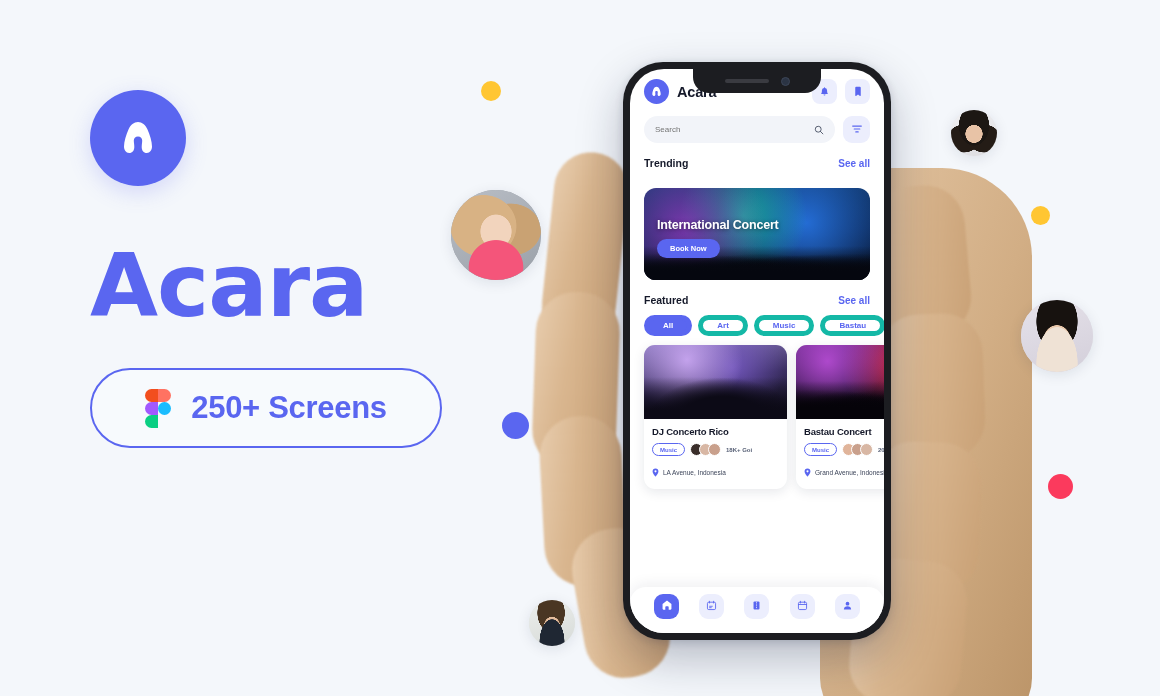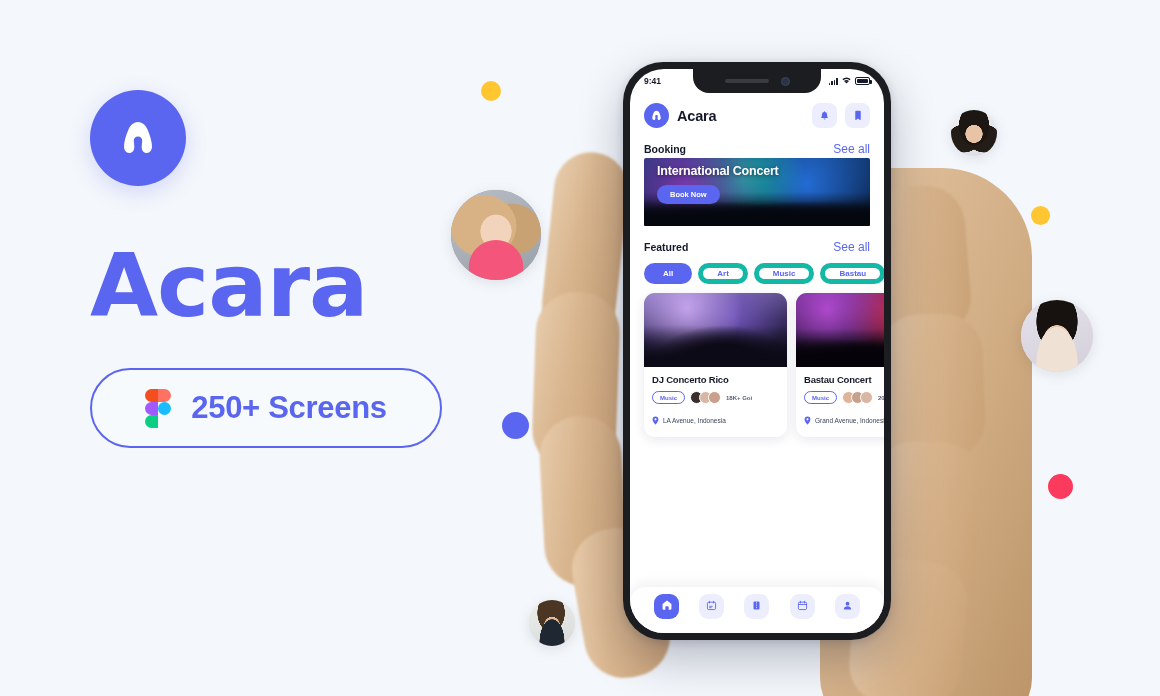--- a/index.html
+++ b/index.html
@@ -147,24 +147,24 @@
     display:flex; align-items:center; padding: 0 11px;
   }
   .searchbox input {
     flex:1; border:none; background:transparent; outline:none;
     font-size: 8px; color:#7d8496; font-family:"Liberation Sans",sans-serif;
   }
   .filter-btn { width: 27px; height: 27px; border-radius: 9px; background:#eceefd; display:flex;align-items:center;justify-content:center; }
 
   .section-head { display:flex; align-items:baseline; justify-content:space-between; margin-top: 14px; }
   .section-title { font-size: 10.5px; font-weight: 700; color:#15192a; }
-  .see-all { font-size: 12px; font-weight: 400; color:#5a66f0; }
+  .see-all { font-size: 10px; font-weight: 700; color:#5a66f0; }
 
   .hero {
-    margin-top: 2px; height: 68px; border-radius: 2px; overflow:hidden; position:relative;
+    margin-top: 19px; height: 92px; border-radius: 12px; overflow:hidden; position:relative;
     background:
       radial-gradient(circle at 18% 42%, rgba(156,60,200,.75), transparent 42%),
       radial-gradient(circle at 44% 30%, rgba(26,196,160,.75), transparent 45%),
       radial-gradient(circle at 72% 38%, rgba(40,120,235,.85), transparent 52%),
       linear-gradient(170deg,#113a6b 0%, #0a2148 60%, #050d20 100%);
   }
   .hero::after{
     content:''; position:absolute; left:0; right:0; bottom:0; height:34px;
     background:
       radial-gradient(ellipse at 10% 100%, #05070f 18%, transparent 55%),
@@ -341,41 +341,20 @@
   </div>
 
   <div class="phone">
     <div class="screen">
 
       <div class="notch">
         <span class="speaker"></span>
         <span class="camera"></span>
       </div>
 
-      <div class="statusbar">
-        <span>9:41</span>
-        <span class="status-right">
-          <span class="bars">
-            <i style="height:2.5px"></i>
-              <i style="height:4px"></i>
-              <i style="height:5.5px"></i>
-              <i style="height:7px"></i>
-          </span>
-          <span>
-            <svg width="11" height="9" viewBox="0 0 11 9" aria-hidden="true">
-              <path d="M5.5 7.6 7 5.9a2.3 2.3 0 0 0-3 0z" fill="#15192a"></path>
-              <path d="M1.4 3.1a6.6 6.6 0 0 1 8.2 0l-1 1.1a5.1 5.1 0 0 0-6.2 0z" fill="#15192a"></path>
-              <path d="M3 5a4.2 4.2 0 0 1 5 0l-1 1.1a2.7 2.7 0 0 0-3 0z" fill="#15192a"></path>
-            </svg>
-          </span>
-          <span class="battery">
-              <i></i>
-            </span>
-        </span>
-      </div>
 
       <div class="app">
 
         <div class="appbar">
           <span class="app-logo">
             <svg width="15" height="15" viewBox="0 0 50 50" aria-hidden="true">
               <path d="M25 9c-4 0-7.5 3-9.4 7.2C13.2 21.6 11 28.6 11 33.6c0 3.6 2 6.4 5.2 6.4 3.3 0 5.1-2.6 5.1-6 0-2.2-.5-4.5-.5-6.4 0-2.3 1.5-4.1 4.2-4.1s4.2 1.8 4.2 4.1c0 1.9-.5 4.2-.5 6.4 0 3.4 1.8 6 5.1 6 3.2 0 5.2-2.8 5.2-6.4 0-5-2.2-12-4.6-17.4C32.5 12 29 9 25 9z" fill="#fff"></path>
             </svg>
           </span>
           <span class="app-name">Acara</span>
@@ -389,23 +368,41 @@
           </span>
           <span class="icon-btn">
             <span>
               <svg width="10" height="11" viewBox="0 0 16 20" aria-hidden="true">
                 <path d="M3 3.2A1.8 1.8 0 0 1 4.8 1.4h6.4A1.8 1.8 0 0 1 13 3.2v14.2c0 .7-.8 1.1-1.4.7L8 15.6l-3.6 2.5c-.6.4-1.4 0-1.4-.7z" fill="#5a66f0"></path>
               </svg>
             </span>
           </span>
         </div>
 
+        <div class="searchrow">
+          <div class="searchbox">
+            <input type="text" placeholder="Search" style="">
+            <span>
+              <svg width="10" height="10" viewBox="0 0 18 18" aria-hidden="true">
+                <circle cx="7.6" cy="7.6" r="5.3" fill="none" stroke="#3c4459" stroke-width="1.5"></circle>
+                <path d="M11.6 11.6 16 16" stroke="#3c4459" stroke-width="1.5" stroke-linecap="round"></path>
+              </svg>
+            </span>
+          </div>
+          <div class="filter-btn">
+            <span>
+              <svg width="12" height="12" viewBox="0 0 18 18" aria-hidden="true">
+                <path d="M2.5 4.6h13M4.8 9h8.4M7.2 13.4h3.6" stroke="#5a66f0" stroke-width="1.7" stroke-linecap="round"></path>
+              </svg>
+            </span>
+          </div>
+        </div>
 
         <div class="section-head">
-          <span class="section-title">Booking</span>
+          <span class="section-title">Trending</span>
           <span class="see-all">See all</span>
         </div>
 
         <div class="hero">
           <div class="hero-inner">
             <div class="hero-title">International Concert</div>
             <div class="book-btn">Book Now</div>
           </div>
         </div>
 

